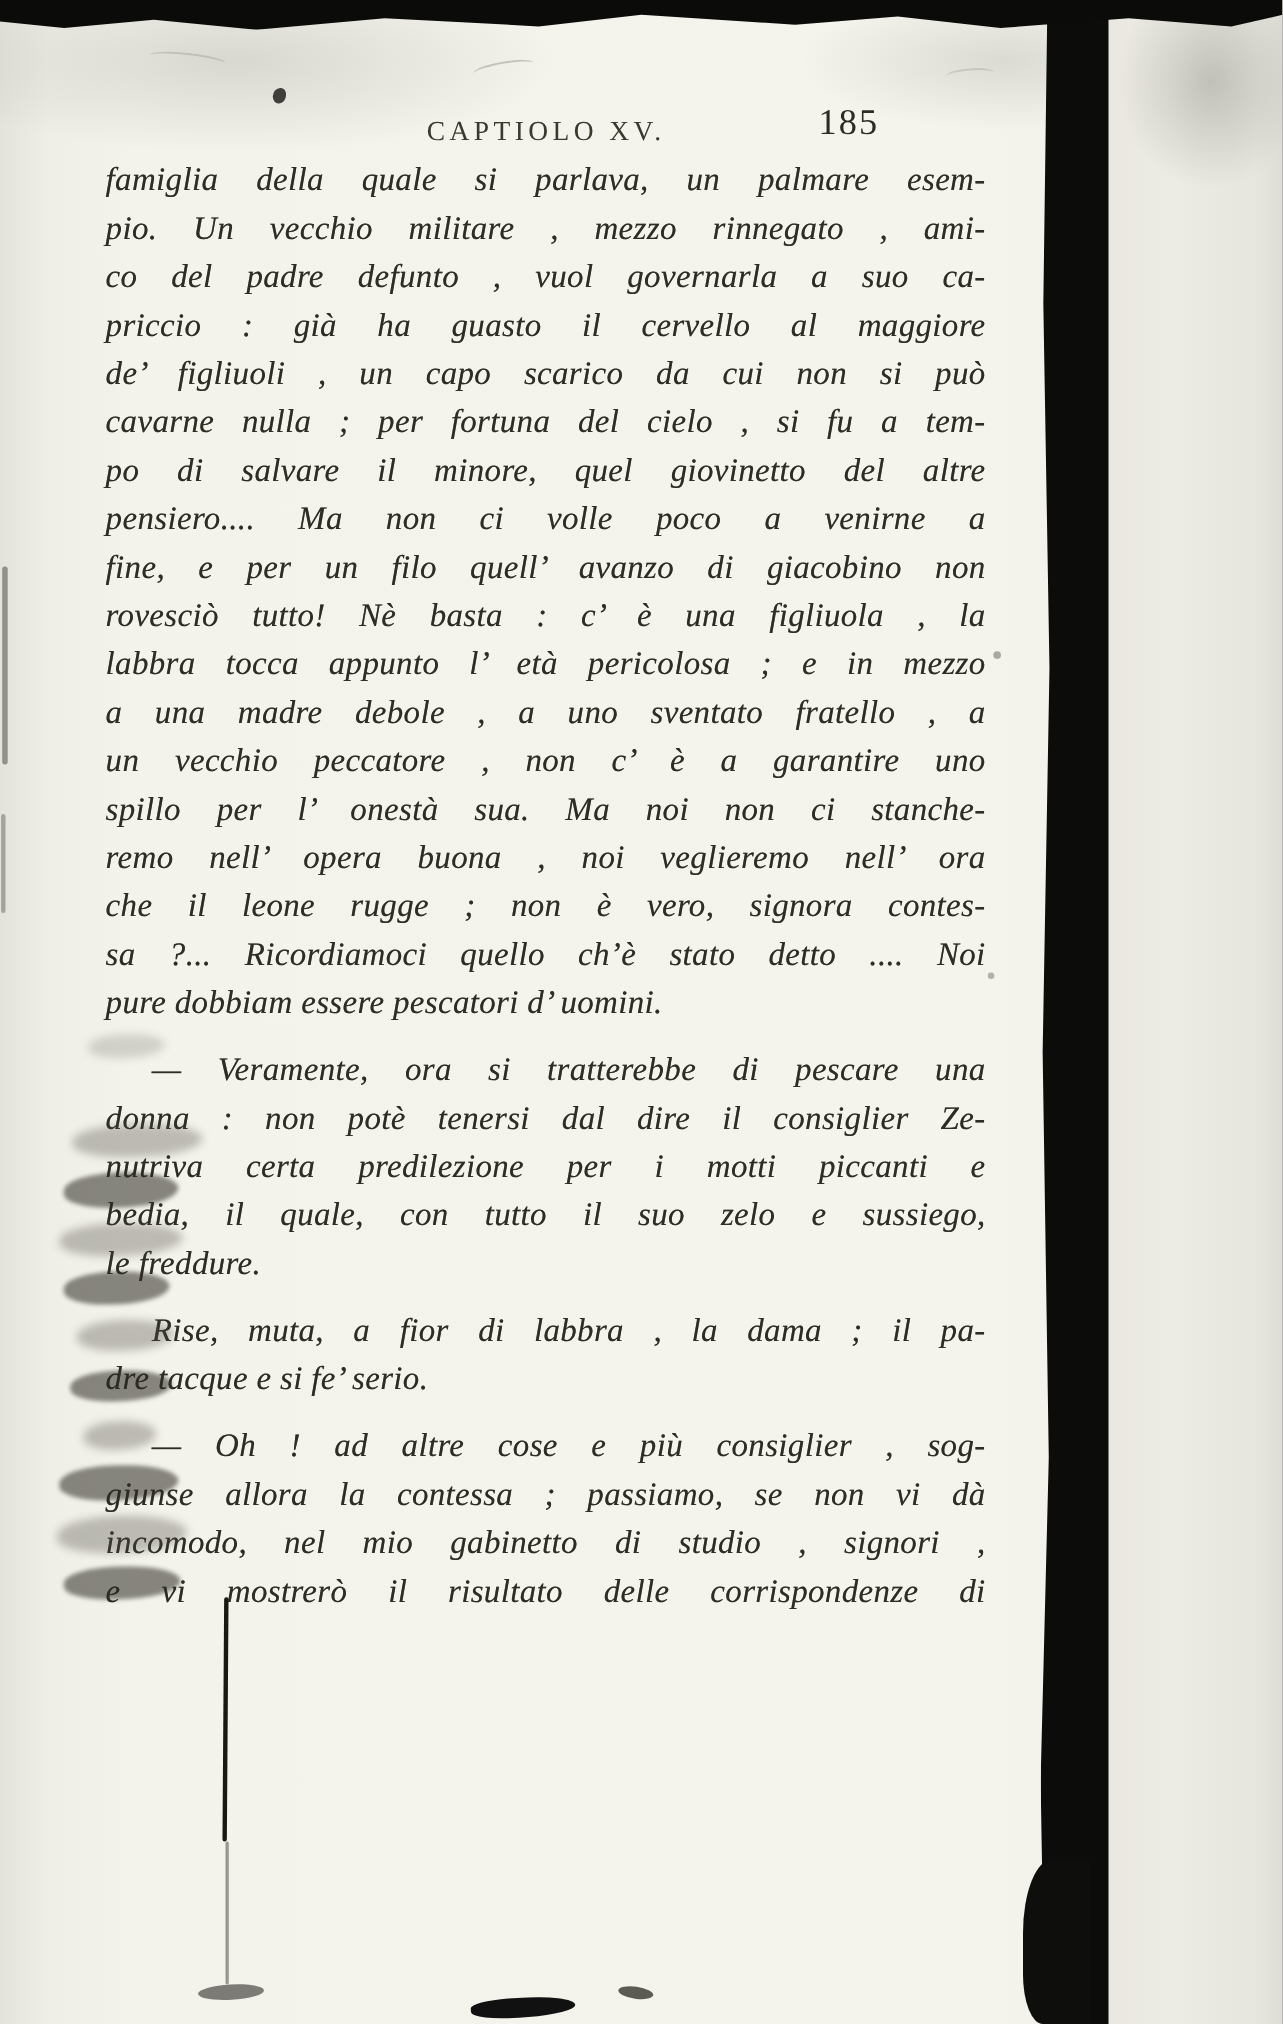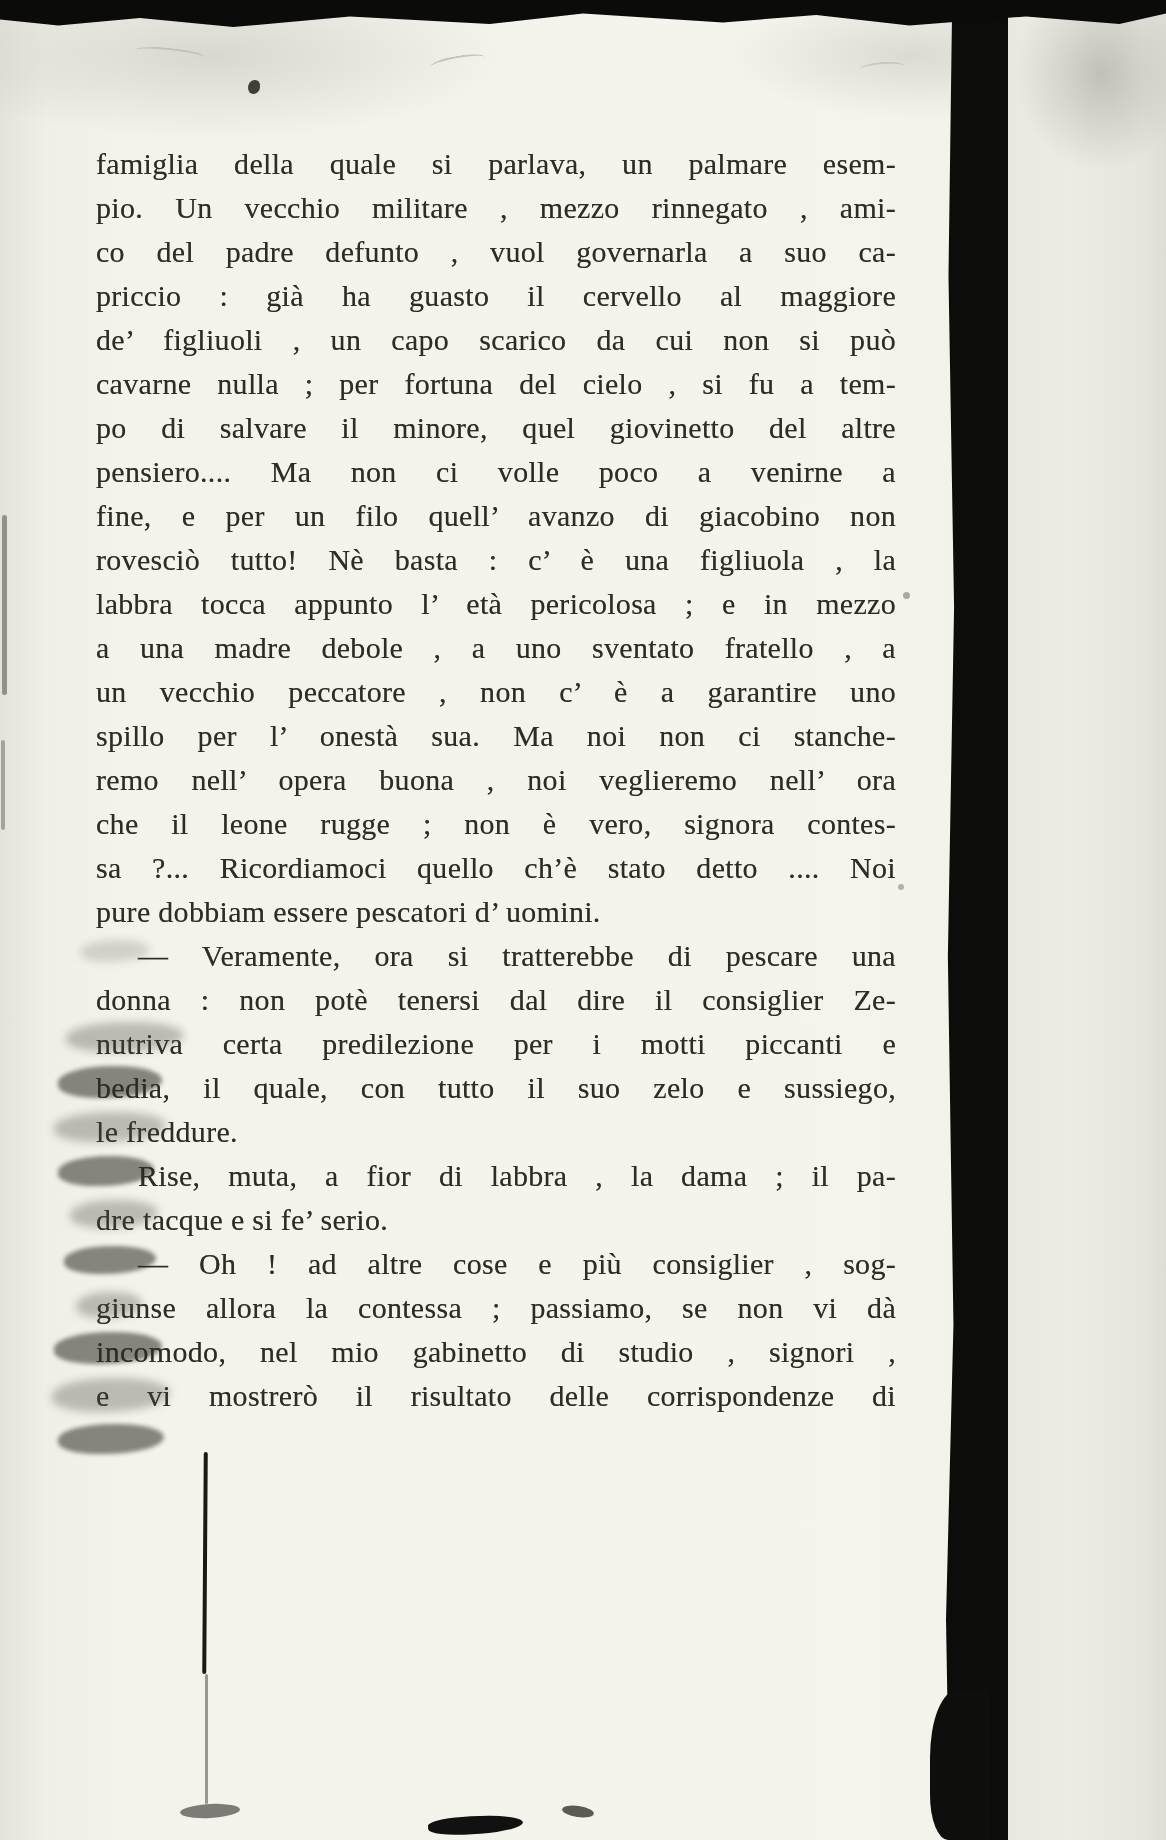--- a/index.html
+++ b/index.html
@@ -77,43 +77,47 @@
     filter: blur(4px); border-radius: 55% 45% 60% 40%; z-index: 7; pointer-events: none; }
   .smudge.dark { background: rgba(44,42,35,0.55); filter: blur(2px); }
 
   
   .header-row { position: absolute; left: 96px; top: 94px; width: 800px; height: 52px; z-index: 3; }
   .chapter { position: absolute; left: 292px; top: 12px;
     font-size: 25px; letter-spacing: 4px; color: #3a392e; }
   .pagenum { position: absolute; left: 648px; top: 0;
     font-size: 33px; letter-spacing: 2px; color: #2c2b22; }
 
-  .text-block { position: absolute; left: 96px; top: 142px; width: 800px; z-index: 3; }
+  .text-block { position: absolute; left: 96px; top: 142px; width: 800px; z-index: 3; font-style: italic; }
   .line {
     font-size: 30px;
     line-height: 44px;
     letter-spacing: 0.3px;
     color: var(--ink);
     text-align: justify;
     text-align-last: justify;
     text-shadow: 0 0 0.5px rgba(42,41,33,0.55);
   }
   .line.end { text-align-last: left; }
-  .line.indent { padding-left: 42px; }
+  .line.indent { padding-left: 42px; margin-top: 17px; }
 </style>
 </head>
 <body>
 
 <div class="scan">
 
   <div class="a top-bar"></div>
   <div class="a right-margin"></div>
   <div class="a right-bar"></div>
   <div class="a bar-blob"></div>
 
+  <div class="header-row">
+    <div class="chapter">CAPTIOLO XV.</div>
+    <div class="pagenum">185</div>
+  </div>
 
   <div class="text-block">
       <div class="line">famiglia della quale si parlava, un palmare esem-</div>
       <div class="line">pio. Un vecchio militare , mezzo rinnegato , ami-</div>
       <div class="line">co del padre defunto , vuol governarla a suo ca-</div>
       <div class="line">priccio : già ha guasto il cervello al maggiore</div>
       <div class="line">de’ figliuoli , un capo scarico da cui non si può</div>
       <div class="line">cavarne nulla ; per fortuna del cielo , si fu a tem-</div>
       <div class="line">po di salvare il minore, quel giovinetto del altre</div>
       <div class="line">pensiero.... Ma non ci volle poco a venirne a</div>

